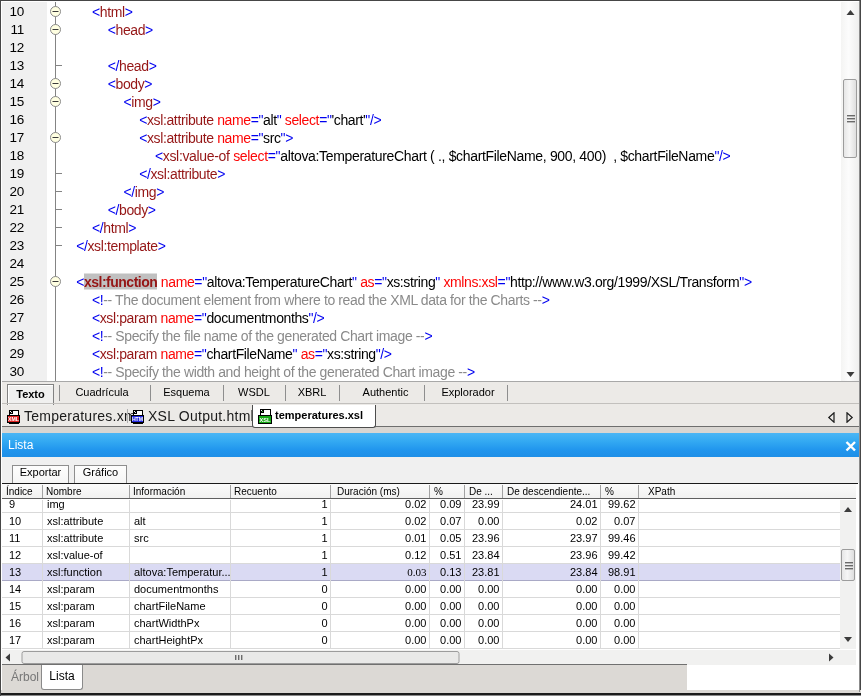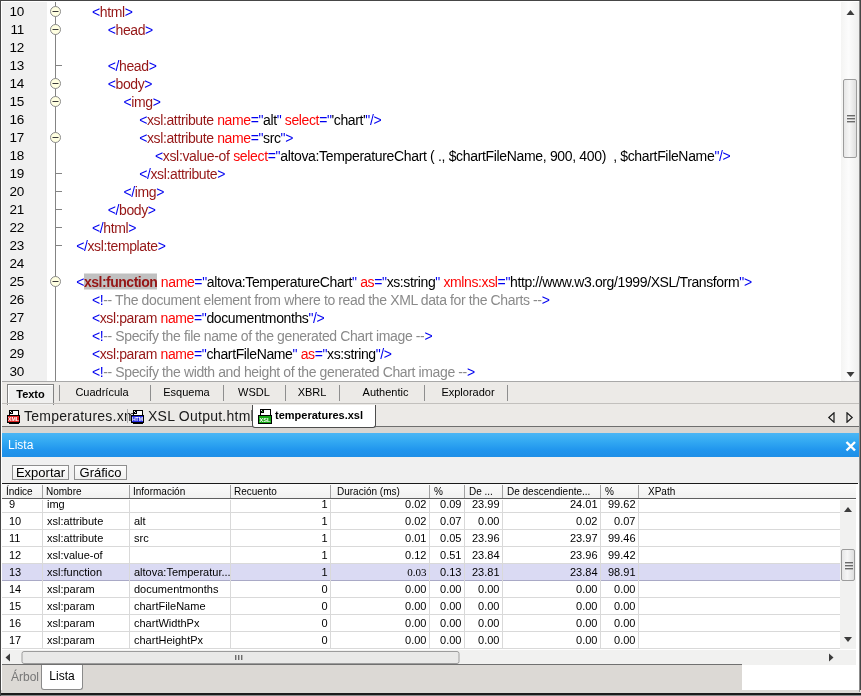--- a/index.html
+++ b/index.html
@@ -57,43 +57,43 @@
 
 
 #gap { position:absolute; left:1px; top:426px; width:858px; height:7px; background:#d9d6d2; }
 #listabar { position:absolute; left:1px; top:432px; width:858px; height:24px;
   background:linear-gradient(180deg,#4bb6f5 0%,#33a9f2 35%,#2196ee 70%,#1e8fe7 100%); }
 #listabar .t { position:absolute; left:6px; top:5px; color:#fff; font-size:12px; }
 #closex { position:absolute; left:842px; top:4px; width:14px; height:16px; }
 
 
 #toolbar { position:absolute; left:1px; top:456px; width:858px; height:26px; background:#f0f0f0; }
-.btn { position:absolute; top:8px; height:15px; border:1px solid #8e8e8e;
-  background:linear-gradient(180deg,#fdfdfd,#f0f0ef); font-size:13px;
+.btn { position:absolute; top:8px; height:32px; border:1px solid #8e8e8e;
+  background:linear-gradient(180deg,#fdfdfd,#f0f0ef); font-size:11px;
   text-align:center; line-height:13px; }
 
 
 #tablearea { position:absolute; left:1px; top:482px; width:856px; height:181px;
   border-top:1px solid #1a1a1a; background:#fff; }
 #thead { position:absolute; left:0; top:0; width:854px; height:15px;
   background:linear-gradient(180deg,#fbfbfb,#f1f1f0);
   border-bottom:1px solid #5f5f5f; }
 .hc { position:absolute; top:1px; font-size:10px; color:#000; height:13px; line-height:13px; white-space:nowrap; overflow:hidden; }
 .hsep { position:absolute; top:1px; width:1px; height:13px; background:#a2a2a2; }
 #tbody { position:absolute; left:0; top:16px; width:838px; height:149px; overflow:hidden; background:#fff; }
 .row { position:absolute; left:0; width:838px; height:17px; border-bottom:1px solid #d9d9d9; }
 .row.hl2 { background:#dadaf3; border-bottom:1px solid #a9a9c6; }
 .cell { position:absolute; top:2px; font-size:11px; color:#000; height:13px; line-height:13px; white-space:nowrap; }
 .num { text-align:right; }
 .vline { position:absolute; top:0; width:1px; height:149px; background:#d9d9d9; }
 #tvsb { position:absolute; left:838px; top:16px; width:16px; height:149px; background:#f1f1f0; }
 #thsb { position:absolute; left:0; top:166px; width:854px; height:15px; background:#f1f1f0; }
 
 
-#bottomtabs { position:absolute; left:1px; top:663px; width:740px; height:27px;
+#bottomtabs { position:absolute; left:1px; top:663px; width:685px; height:27px;
   background:#dcd9d5; border-top:1px solid #707070; }
 #btactive { position:absolute; left:39px; top:0; width:42px; height:25px;
   background:#fff; border:1px solid #8a8a8a; border-top:none; border-radius:0 0 3px 3px;
   text-align:center; font-size:12px; line-height:22px; color:#000; }
 #btarbol { position:absolute; left:9px; top:5px; font-size:12px; color:#767676; }
 #bottomstrip { position:absolute; left:0px; top:689px; width:861px; height:6px;
   background:#dcd9d5; }
 #bottomstrip::after { content:""; position:absolute; left:0; top:3px; width:861px; height:2px; background:#1c1c1c; }
 #bottomstrip::before { content:""; position:absolute; left:0; top:5px; width:861px; height:1px; background:#8a8a8a; }
 #rightline { position:absolute; left:858px; top:0; width:1px; height:691px; background:#8c8c8c; }

